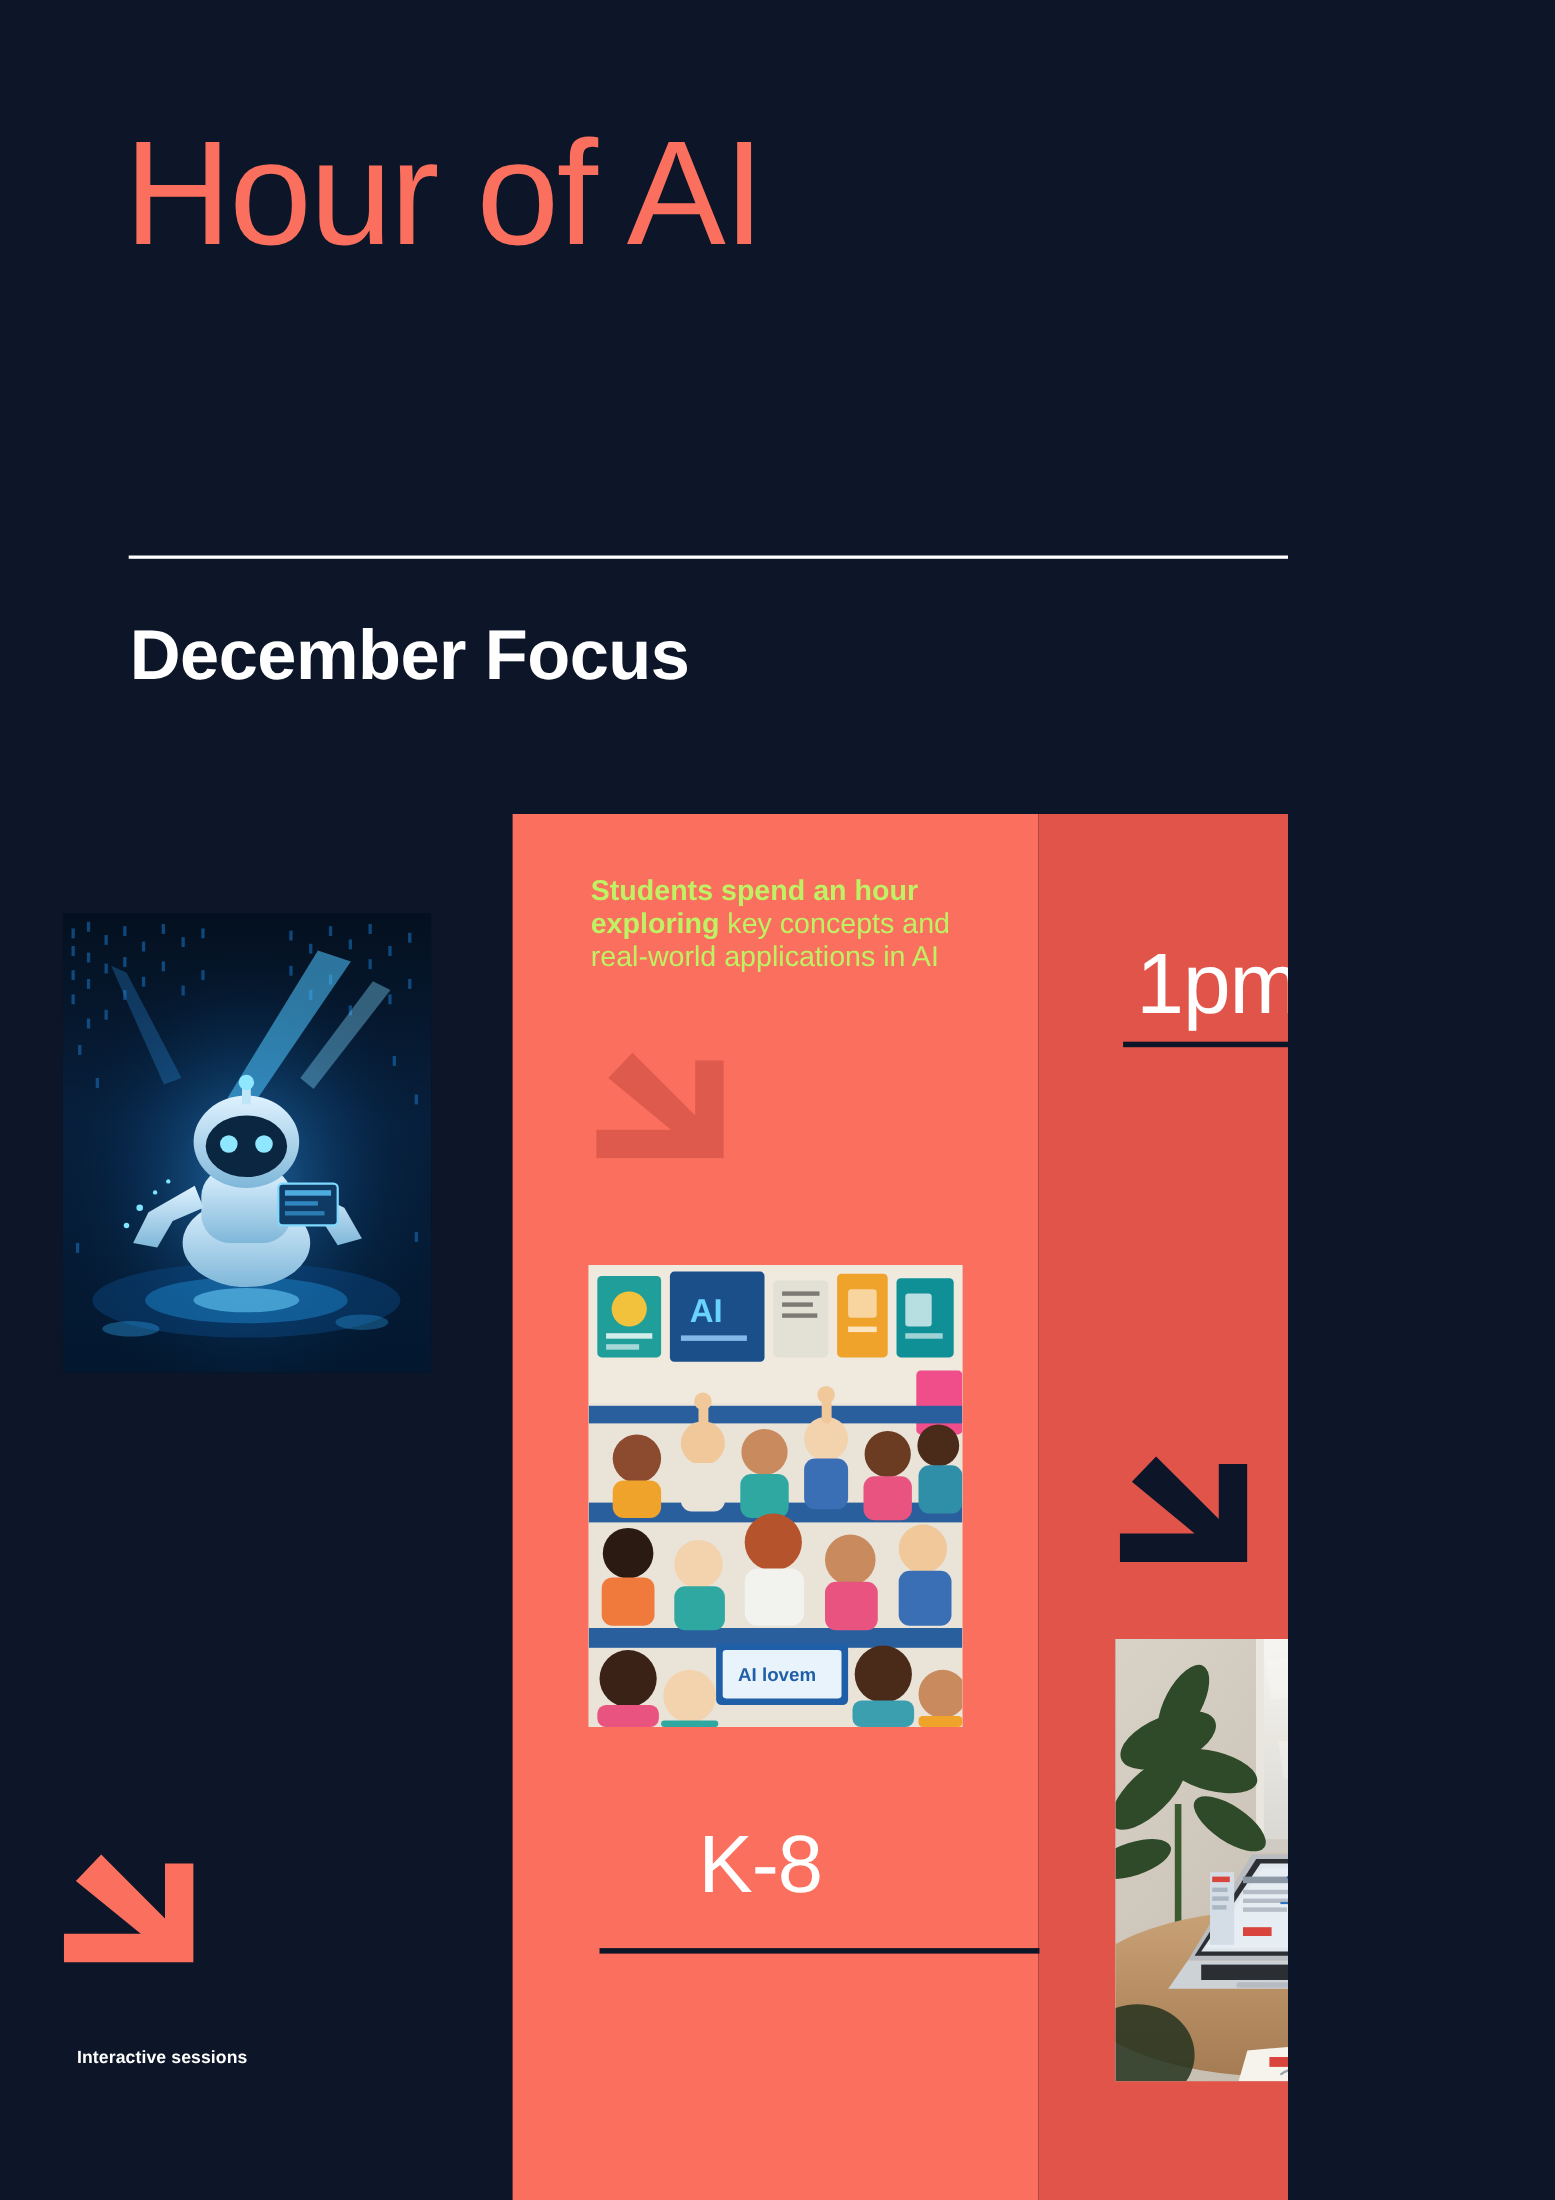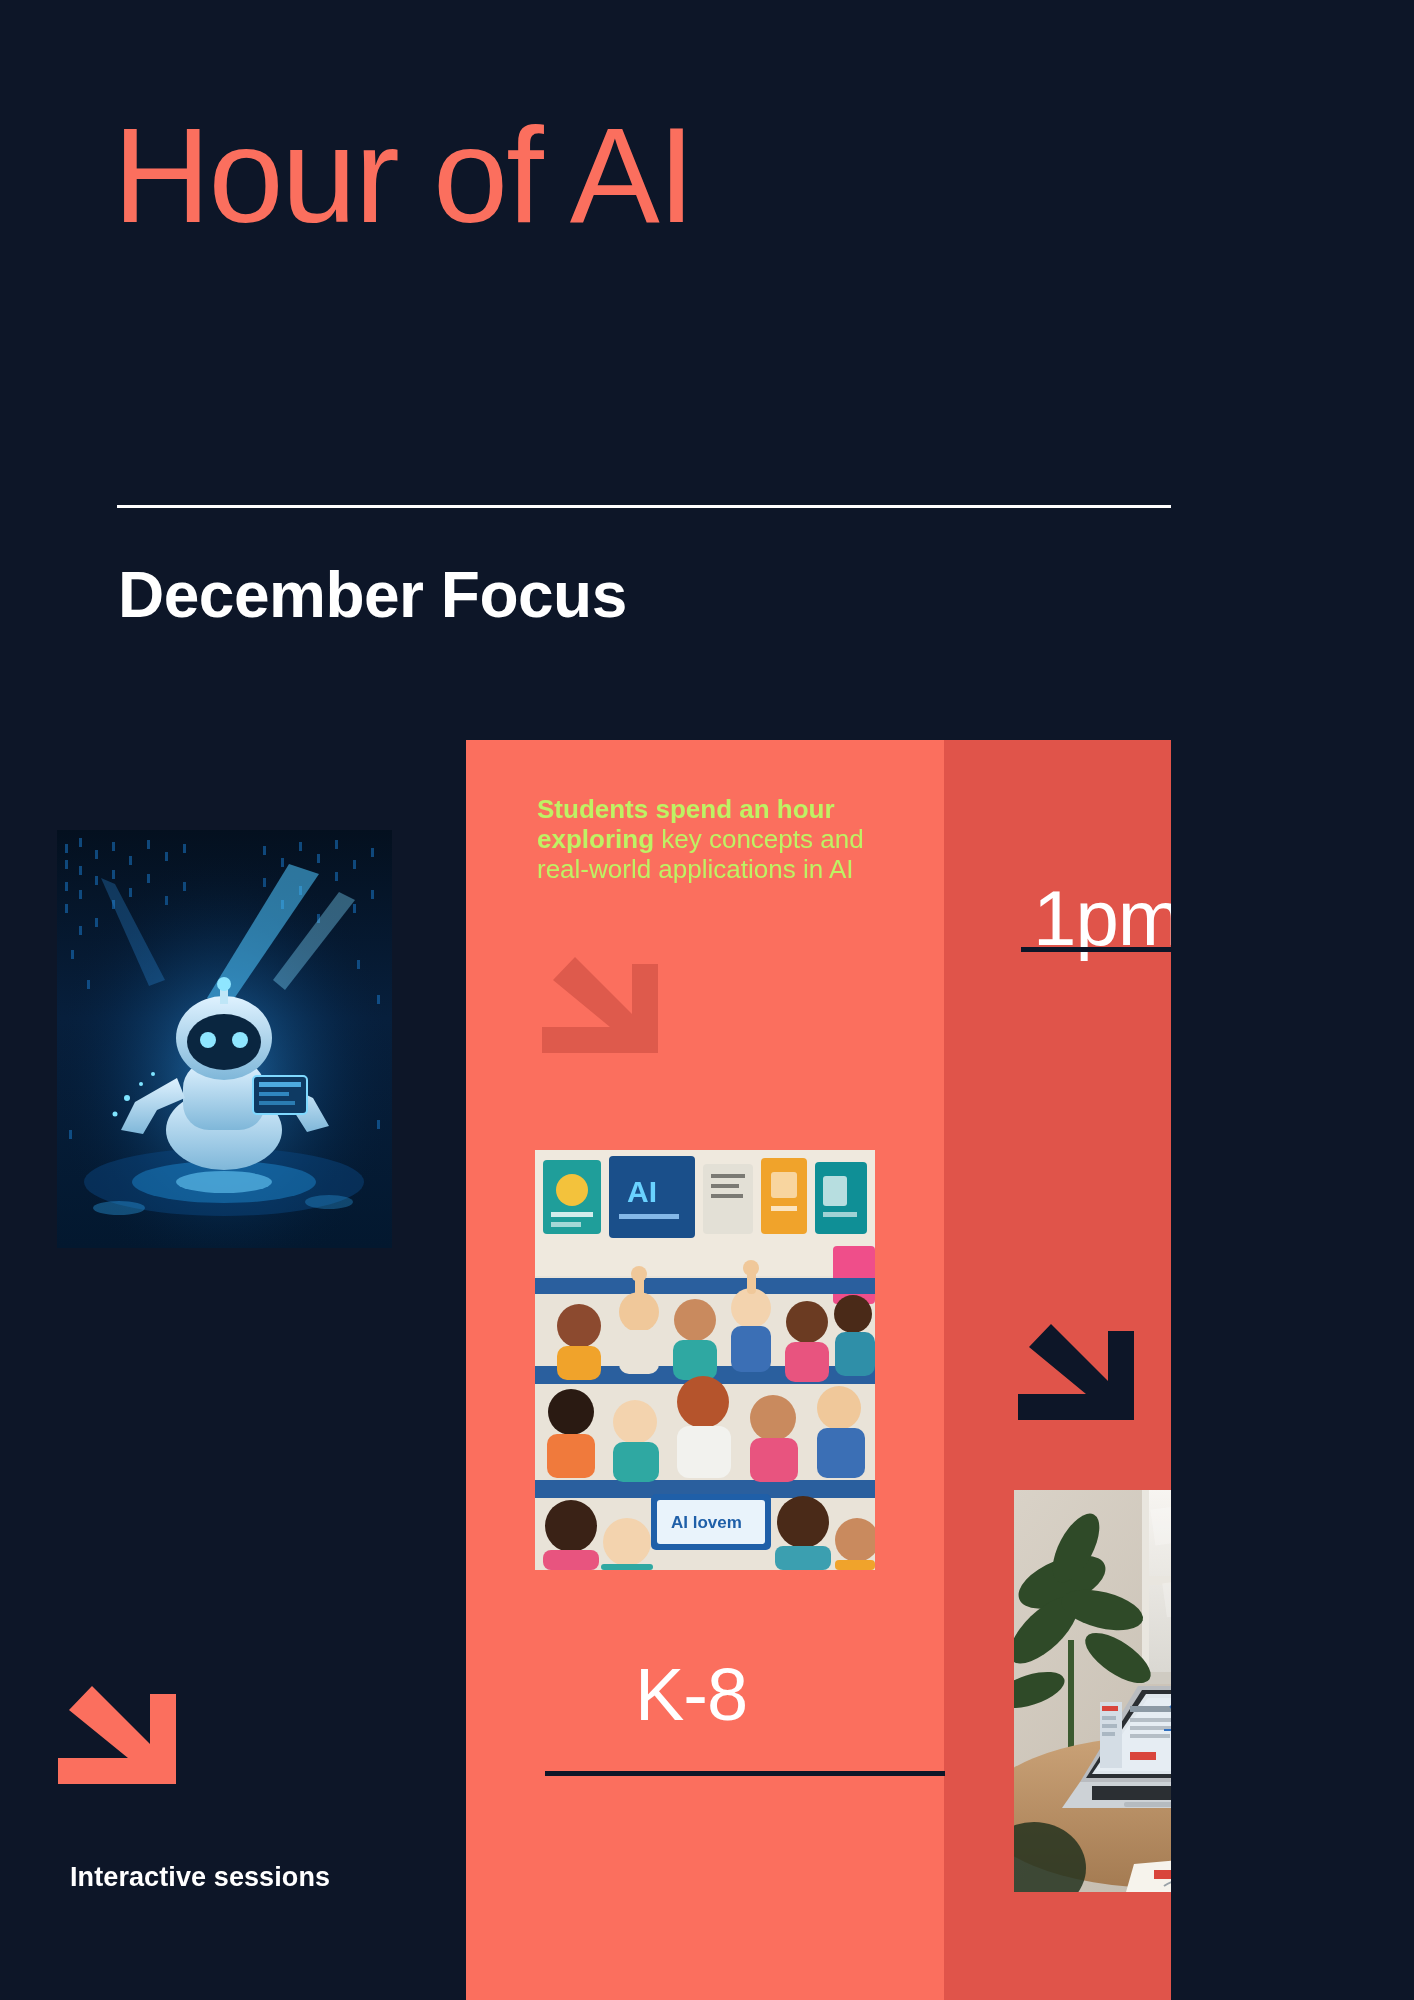--- a/index.html
+++ b/index.html
@@ -95,21 +95,21 @@
     left: 58px;
     top: 1672px;
     width: 118px;
     height: 112px;
   }
 
   .caption-left {
     position: absolute;
     left: 70px;
     top: 1862px;
-    font-size: 27px;
+    font-size: 16px;
     font-weight: 700;
     color: #ffffff;
     letter-spacing: 0.1px;
   }
 
   
   .mid-copy {
     position: absolute;
     left: 537px;
     top: 794px;
@@ -153,21 +153,21 @@
     top: 1771px;
     width: 400px;
     height: 5px;
     background: #0d1628;
   }
 
   
   .time-big {
     position: absolute;
     left: 1033px;
-    top: 873px;
+    top: 849px;
     font-size: 78px;
     font-weight: 400;
     color: #ffffff;
     letter-spacing: -1px;
   }
   .rule-right {
     position: absolute;
     left: 1021px;
     top: 947px;
     width: 393px;

